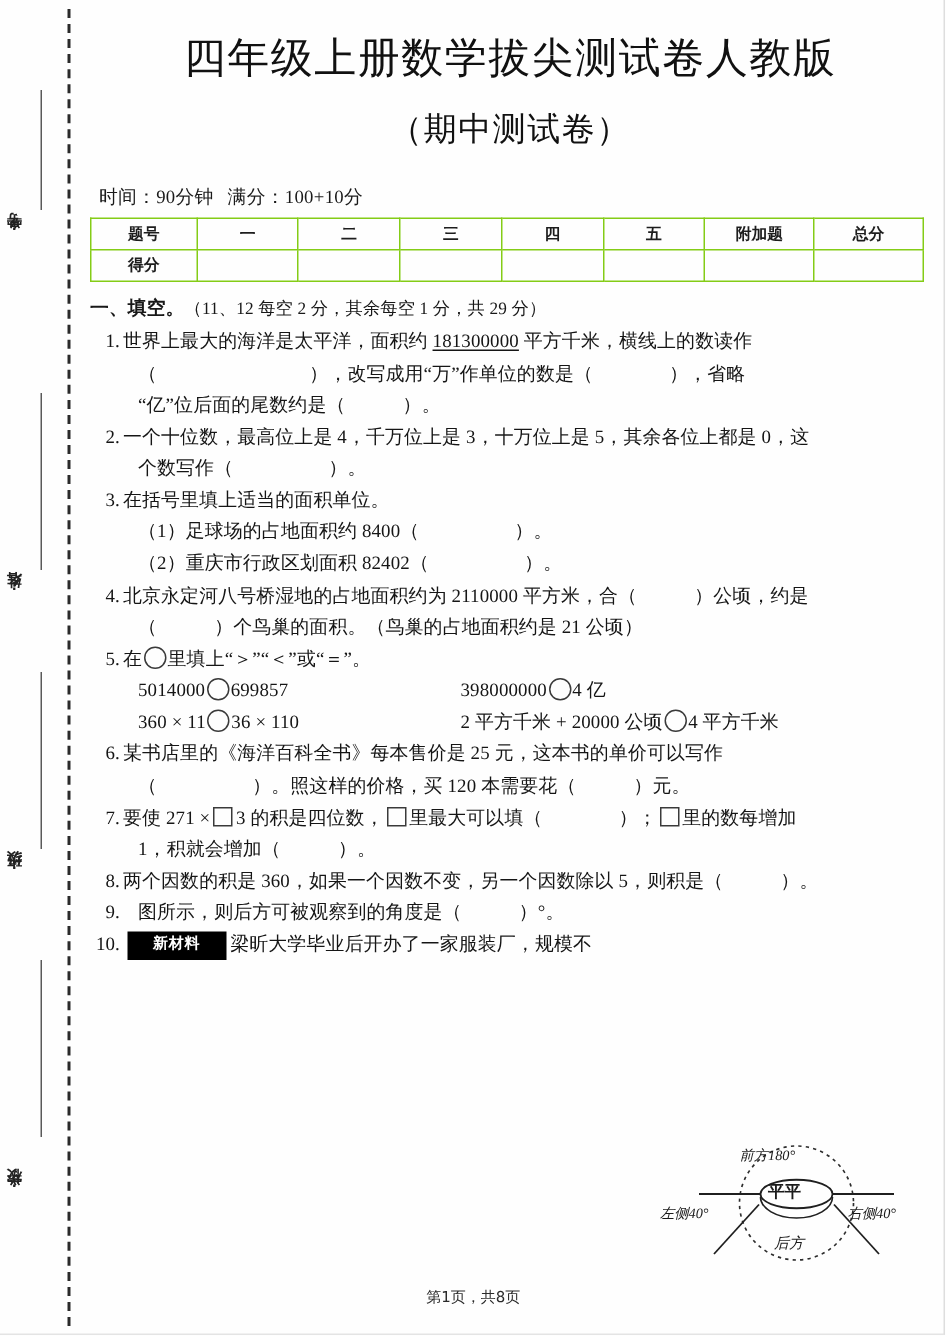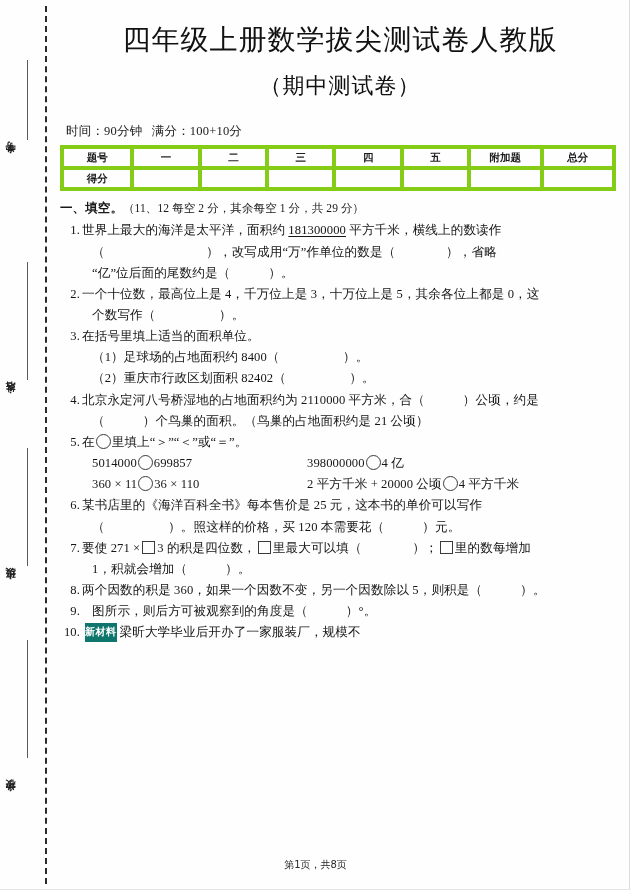--- a/index.html
+++ b/index.html
@@ -102,21 +102,21 @@
   .meta-line .seg { margin-left: 6px; }
 
   
   table.score {
     margin-top: 5px;
     width: 556px;
     border-collapse: collapse;
     table-layout: fixed;
   }
   table.score td {
-    border: 4px solid #84cc16;
+    border: 1px solid #84cc16;
     height: 21px;
     text-align: center;
     vertical-align: middle;
     font-family: "DejaVu Sans", sans-serif;
     font-size: 10.5px;
     font-weight: 700;
     color: #1d1d1d;
   }
   table.score td.blank { font-weight: 400; }
   table.score col.c0 { width: 70px; }
@@ -173,26 +173,26 @@
     display: inline-block;
     width: 13px; height: 13px;
     border: 1.1px solid #3a3a3a;
     vertical-align: -2px;
     margin: 0 2px;
   }
 
   
   .tag {
     display: inline-block;
-    background: #0f766e;
+    background: #000000;
     color: #ffffff;
     font-family: "DejaVu Sans", sans-serif;
     font-size: 10px;
     font-weight: 700;
-    padding: 1px 0;
+    padding: 1px 17px;
     margin: 0 3px;
     vertical-align: 1px;
     letter-spacing: 0.5px;
   }
 
   
   .q5row {
     display: flex;
     padding-left: 10px;
     white-space: nowrap;
@@ -356,18 +356,38 @@
         <span class="ln indent">图所示，则后方可被观察到的角度是（　　　）°。</span>
       </div>
 
       <div class="q">
         <span class="num">10.</span>
         <span class="ln"><span class="tag">新材料</span><span>梁昕大学毕业后开办了一家服装厂，规模不</span></span>
       </div>
 
     </div>
 
+    <div class="diagram">
+      <svg width="186" height="92" viewBox="0 0 186 92" xmlns="http://www.w3.org/2000/svg">
+
+        <circle cx="93" cy="46" r="38" fill="none" stroke="#2d2d2d" stroke-width="1.1" stroke-dasharray="2.2 2.8"></circle>
+
+        <line x1="28" y1="40" x2="158" y2="40" stroke="#1f1f1f" stroke-width="1.4"></line>
+
+        <line x1="68" y1="47" x2="38" y2="80" stroke="#1f1f1f" stroke-width="1.2"></line>
+        <line x1="118" y1="47" x2="148" y2="80" stroke="#1f1f1f" stroke-width="1.2"></line>
+
+        <ellipse cx="93" cy="40" rx="24" ry="9.5" fill="#fefefe" stroke="#1f1f1f" stroke-width="1.2"></ellipse>
+
+        <path d="M69 42 A 24 14 0 0 0 117 42" fill="none" stroke="#1f1f1f" stroke-width="1.1"></path>
+      </svg>
+      <div style="position:absolute;left:55px;top:8px;font-size:9.5px;font-style:italic;white-space:nowrap;">前方180°</div>
+      <div style="position:absolute;left:74px;top:31px;font-size:11px;font-weight:600;white-space:nowrap;">平平</div>
+      <div style="position:absolute;left:2px;top:47px;font-size:9.5px;font-style:italic;white-space:nowrap;">左侧40°</div>
+      <div style="position:absolute;left:127px;top:47px;font-size:9.5px;font-style:italic;white-space:nowrap;">右侧40°</div>
+      <div style="position:absolute;left:78px;top:66px;font-size:10px;font-style:italic;white-space:nowrap;">后方</div>
+    </div>
 
   </div>
 
   <div class="footer">第1页，共8页</div>
 
 </div>
 
 </body></html>

